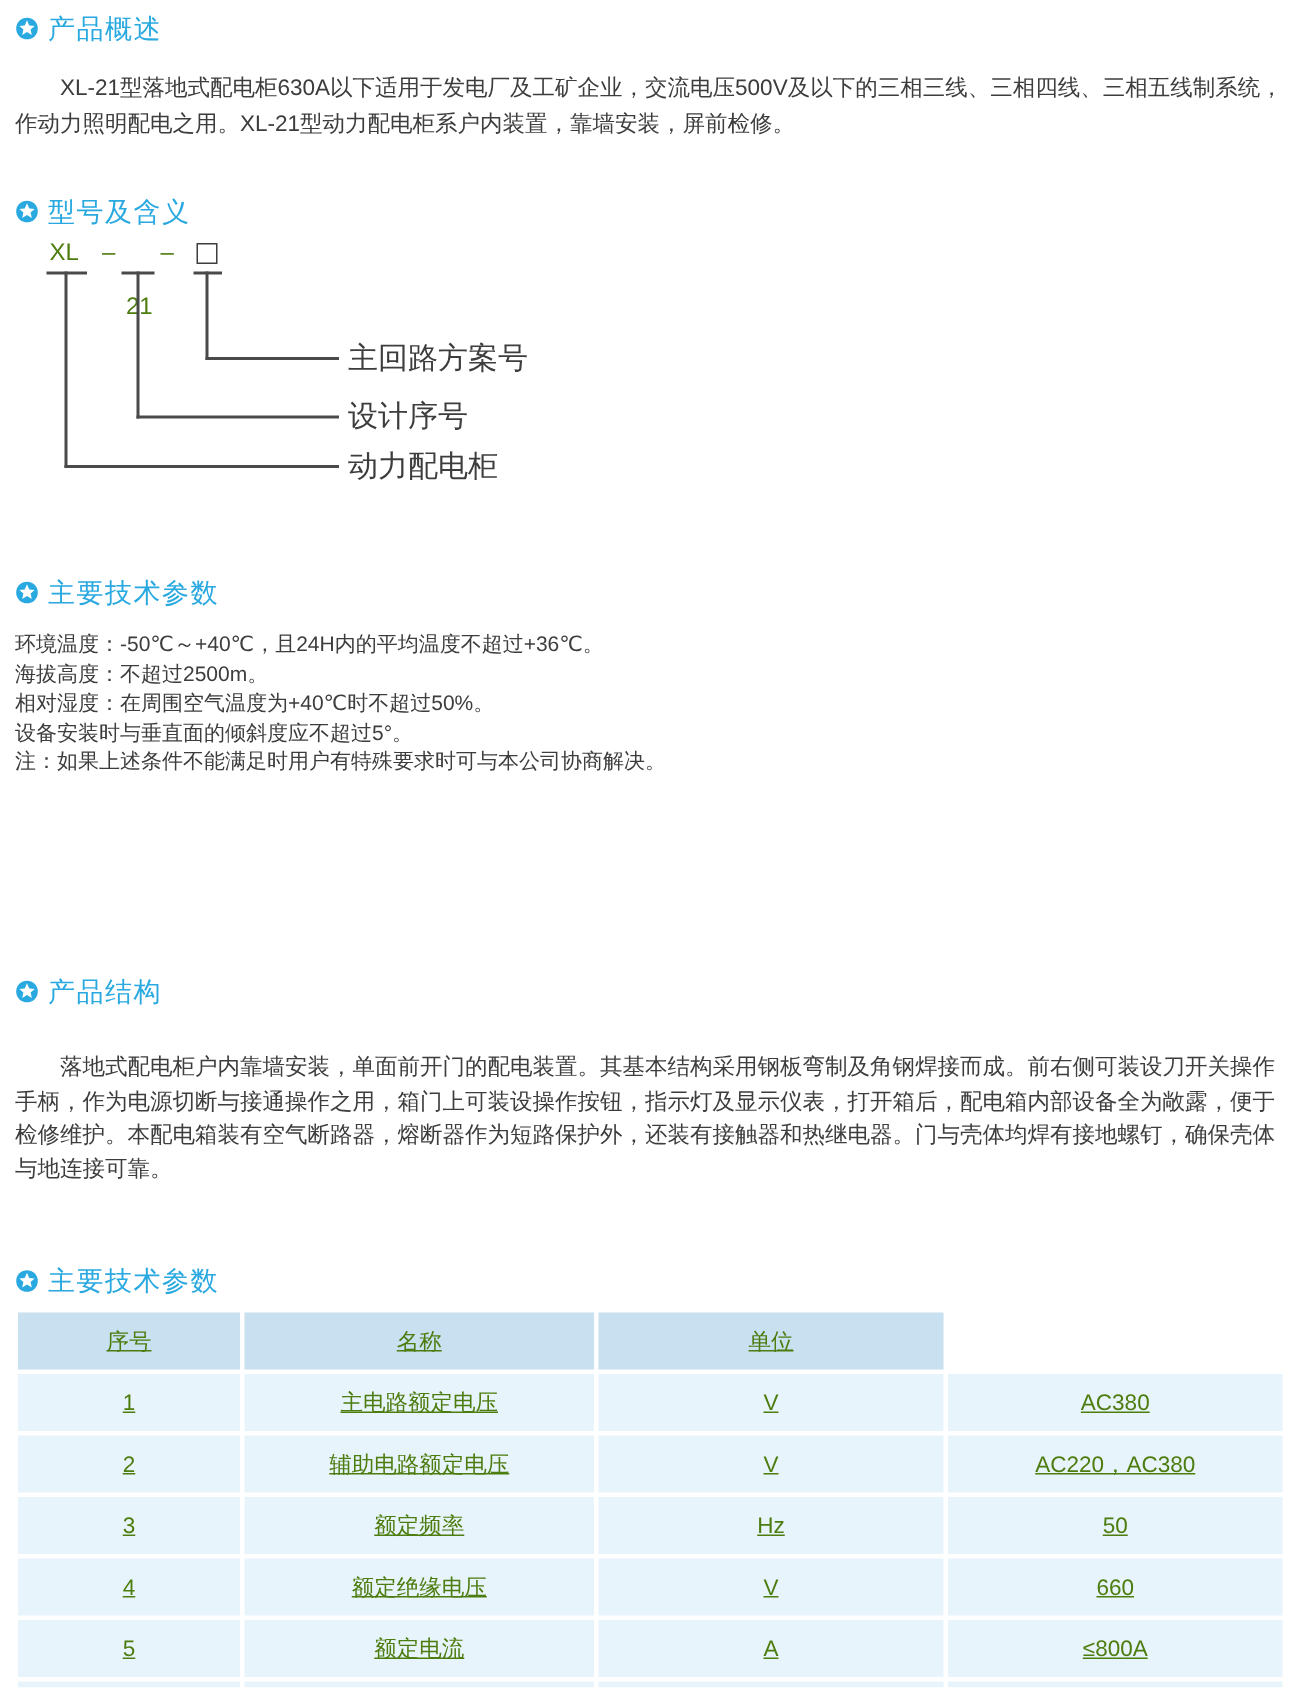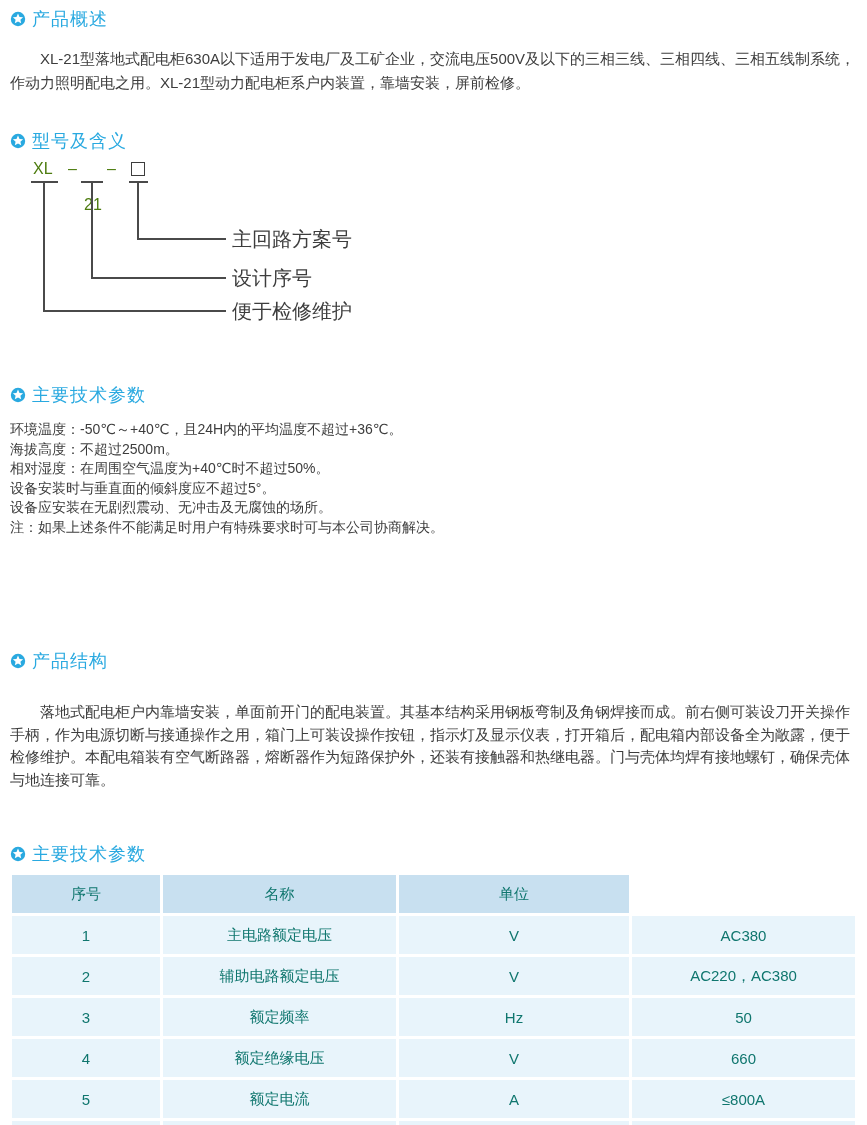--- a/index.html
+++ b/index.html
@@ -56,21 +56,22 @@
     column-gap:3px;
     margin-bottom:3px;
   }
   .trow .cell{
     background:#e8f4fb;
     height:38px;
     display:flex;
     align-items:center;
     justify-content:center;
     font-size:15px;
-    color:#0f766e;
+    color:#4d7c0f;
+    text-decoration:underline;
   }
   .trow.head .cell{background:#c8e0f0;}
 </style>
 </head>
 <body>
 
 <div class="page">
 
   <div class="sec-title" style="top:8px;">
     <span class="sec-icon">
@@ -108,38 +109,37 @@
     <div class="dline" style="left:43px;top:181px;width:2px;height:131px;"></div>
     <div class="dline" style="left:91px;top:181px;width:2px;height:98px;"></div>
     <div class="dline" style="left:137px;top:181px;width:2px;height:59px;"></div>
 
     <div class="dline" style="left:43px;top:310px;width:183px;height:2px;"></div>
     <div class="dline" style="left:91px;top:277px;width:135px;height:2px;"></div>
     <div class="dline" style="left:137px;top:238px;width:89px;height:2px;"></div>
 
     <span class="dlabel" style="left:232px;top:231px;">主回路方案号</span>
     <span class="dlabel" style="left:232px;top:270px;">设计序号</span>
-    <span class="dlabel" style="left:232px;top:303px;">便于检修维护</span>
+    <span class="dlabel" style="left:232px;top:303px;">动力配电柜</span>
   </div>
 
   <div class="sec-title" style="top:384px;">
     <span class="sec-icon">
       <svg viewBox="0 0 20 20">
           <circle cx="10" cy="10" r="9" fill="#29a9e0"></circle>
           <path d="M10 3.2 L11.9 7.5 L16.4 7.9 L13 10.9 L14 15.4 L10 13 L6 15.4 L7 10.9 L3.6 7.9 L8.1 7.5 Z" fill="#ffffff"></path>
         </svg>
     </span>
     <span>主要技术参数</span>
   </div>
   <div class="cond-list">
     <div class="cond-line">环境温度：-50℃～+40℃，且24H内的平均温度不超过+36℃。</div>
     <div class="cond-line">海拔高度：不超过2500m。</div>
     <div class="cond-line">相对湿度：在周围空气温度为+40℃时不超过50%。</div>
     <div class="cond-line">设备安装时与垂直面的倾斜度应不超过5°。</div>
-    <div class="cond-line">设备应安装在无剧烈震动、无冲击及无腐蚀的场所。</div>
     <div class="cond-line">注：如果上述条件不能满足时用户有特殊要求时可与本公司协商解决。</div>
   </div>
 
   <div class="sec-title" style="top:650px;">
     <span class="sec-icon">
       <svg viewBox="0 0 20 20">
           <circle cx="10" cy="10" r="9" fill="#29a9e0"></circle>
           <path d="M10 3.2 L11.9 7.5 L16.4 7.9 L13 10.9 L14 15.4 L10 13 L6 15.4 L7 10.9 L3.6 7.9 L8.1 7.5 Z" fill="#ffffff"></path>
         </svg>
     </span>

